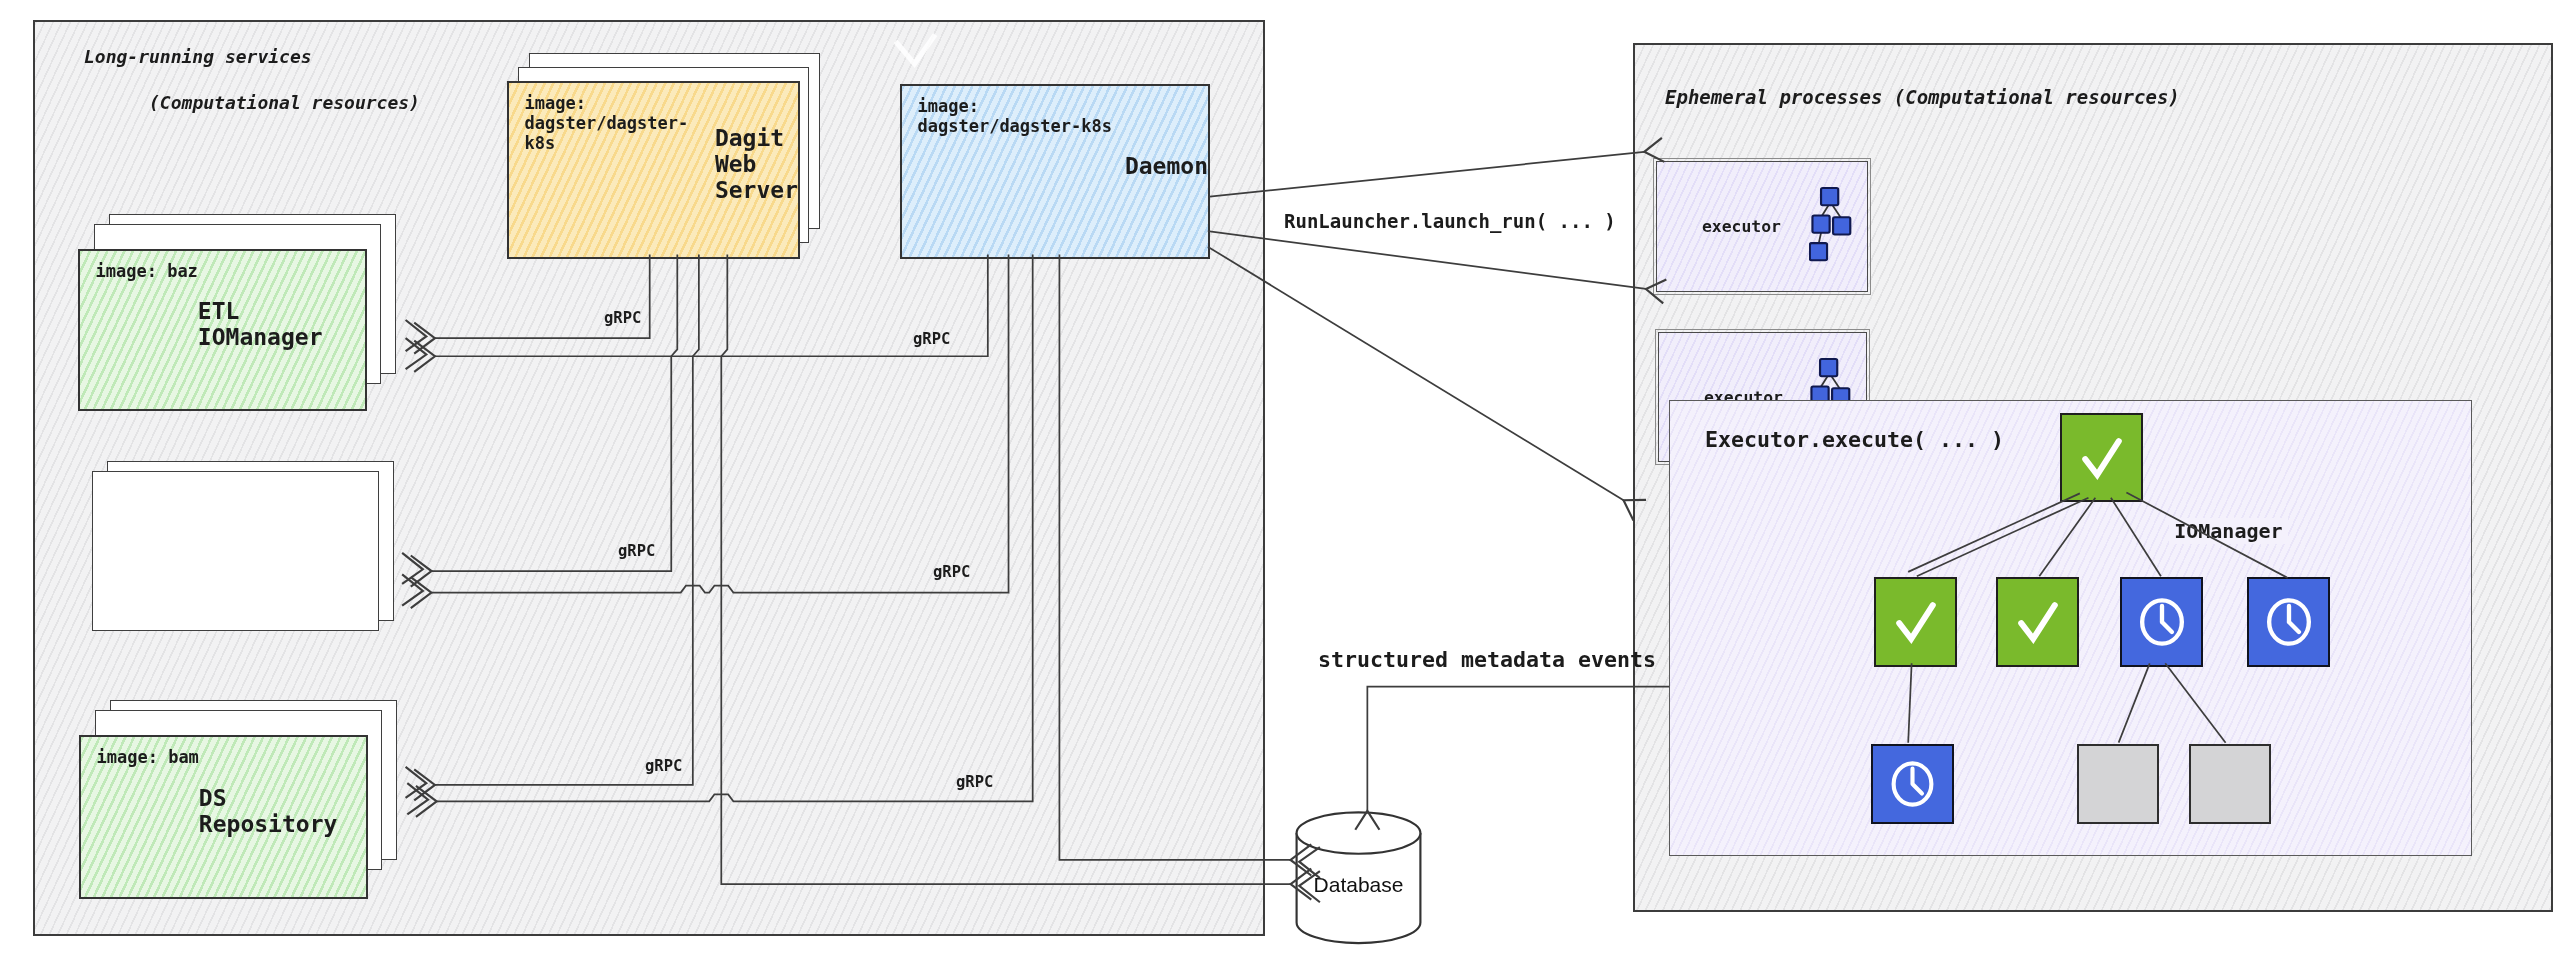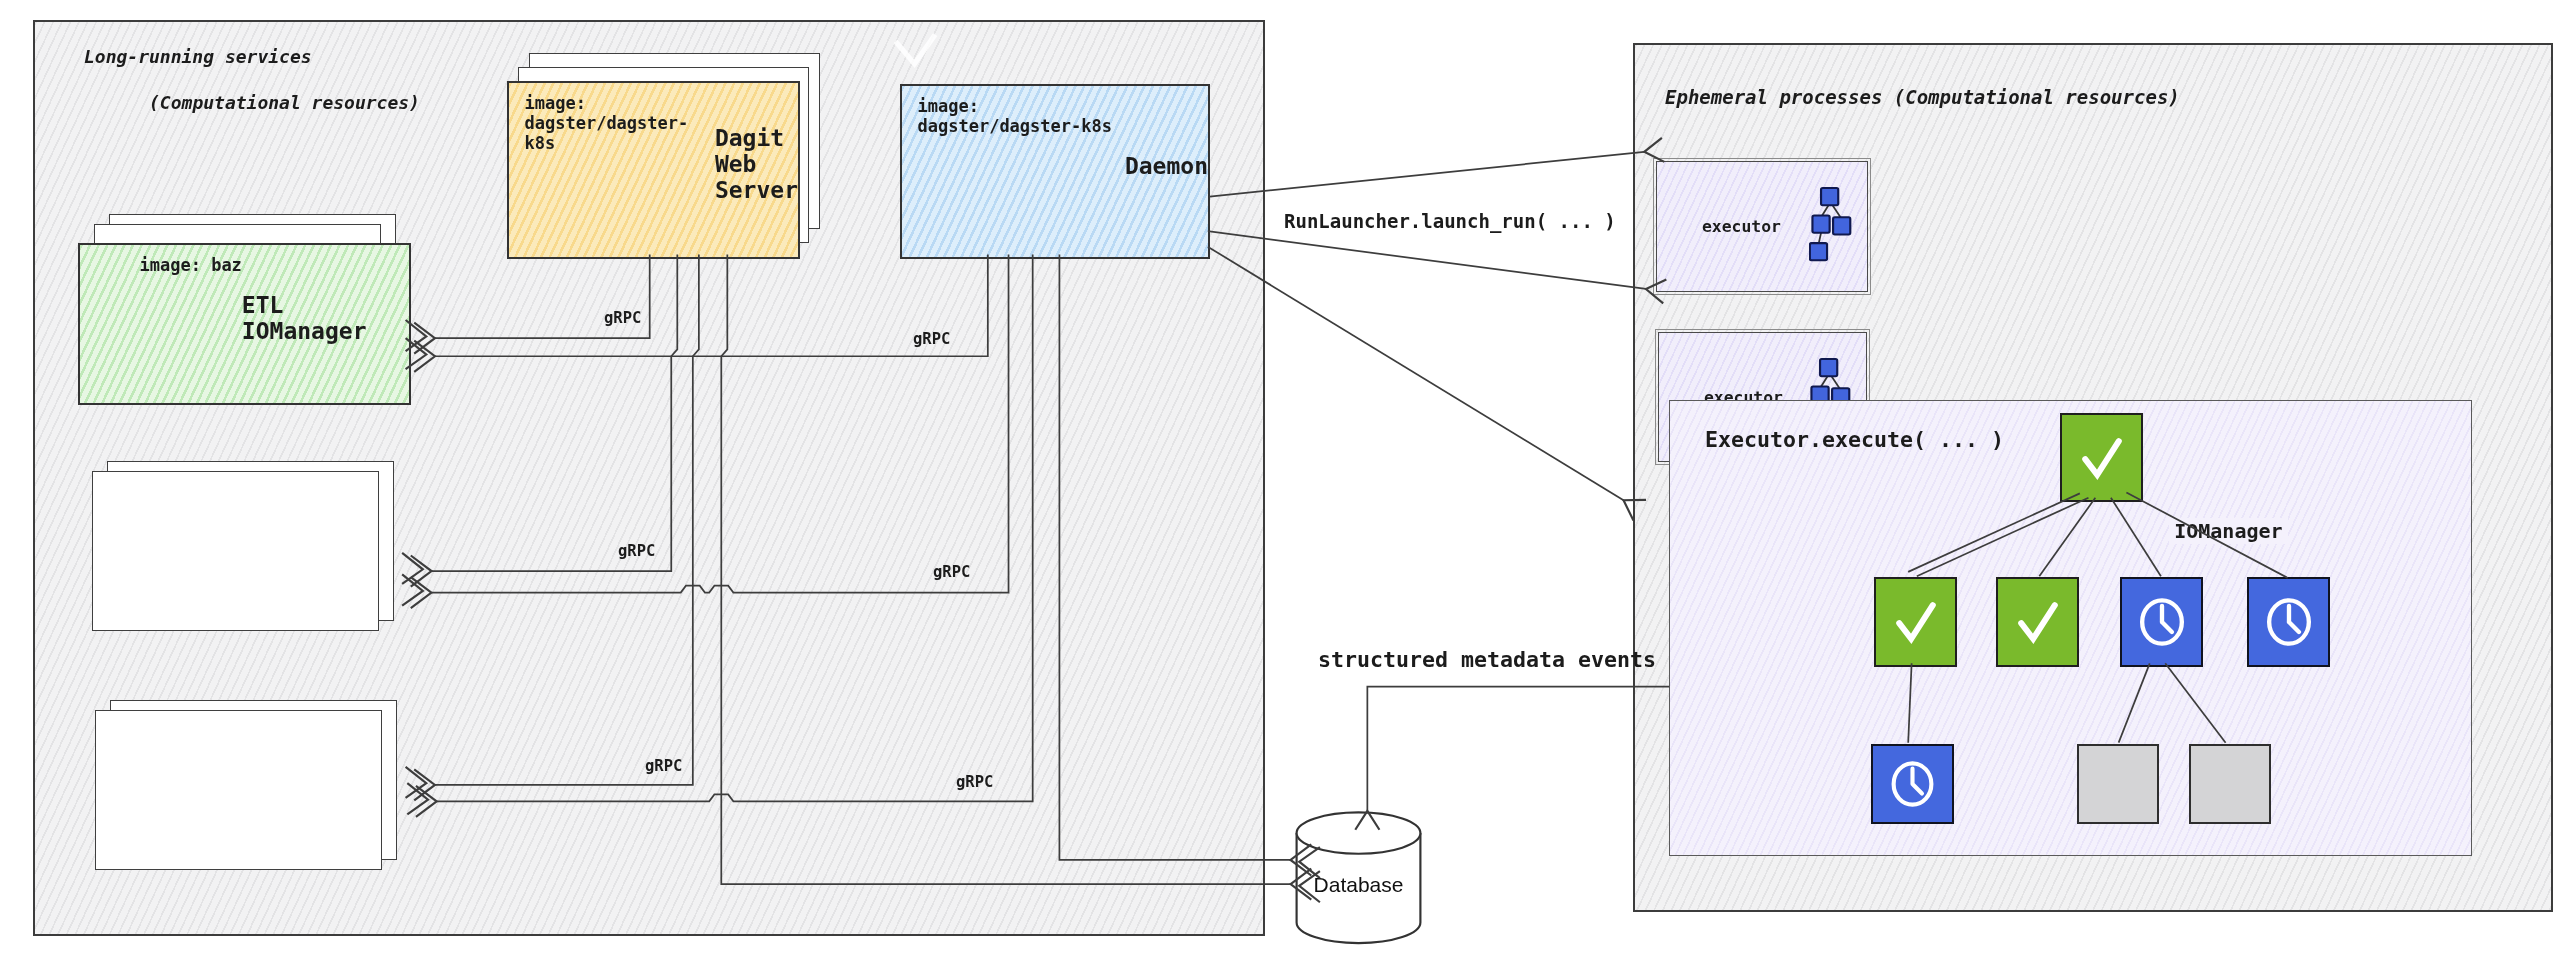--- a/index.html
+++ b/index.html
@@ -28,21 +28,21 @@
 
   .stack-dagit{left:507px;top:53px;width:311px;height:202px;}
   .stack-dagit .s2{left:22.4px;top:0;width:289px;height:174px;}
   .stack-dagit .s1{left:11.2px;top:14px;width:289px;height:174px;}
   .stack-dagit .card{left:0;top:28px;width:289px;height:174px;}
 
   .card-daemon{left:900px;top:84px;width:306px;height:171px;}
 
   .stack-repo .s2{left:31px;top:0;width:285px;height:158px;}
   .stack-repo .s1{left:15.5px;top:10.4px;width:285px;height:158px;}
-  .stack-repo .card{left:0;top:29px;width:285px;height:158px;padding-left:44px;}
+  .stack-repo .card{left:0;top:35px;width:285px;height:158px;}
   .stack-etl{left:78px;top:214px;width:316px;height:179px;}
   .stack-ml{left:76px;top:461px;width:316px;height:179px;}
   .stack-ds{left:79px;top:700px;width:316px;height:180px;}
   .stack-ds .card{height:160px;}
 
   
   .grpc{position:absolute;font-weight:700;font-size:15.5px;}
   .g1{left:604px;top:309px;} .g2{left:913px;top:330px;}
   .g3{left:618px;top:542px;} .g4{left:933px;top:563px;}
   .g5{left:645px;top:757px;} .g6{left:956px;top:773px;}
@@ -126,20 +126,24 @@
   </div>
 
   <div class="stack stack-repo stack-ml">
     <div class="sheet s2"></div>
     <div class="sheet s1"></div>
   </div>
 
   <div class="stack stack-repo stack-ds">
     <div class="sheet s2"></div>
     <div class="sheet s1"></div>
+    <div class="card fill-green">
+      <div class="card-header">image: bam</div>
+      <div class="card-label">DS Repository</div>
+    </div>
   </div>
 
   <span class="grpc g1">gRPC</span>
   <span class="grpc g2">gRPC</span>
   <span class="grpc g3">gRPC</span>
   <span class="grpc g4">gRPC</span>
   <span class="grpc g5">gRPC</span>
   <span class="grpc g6">gRPC</span>
 
   <div class="lbl-runlauncher">RunLauncher.launch_run( ... )</div>

